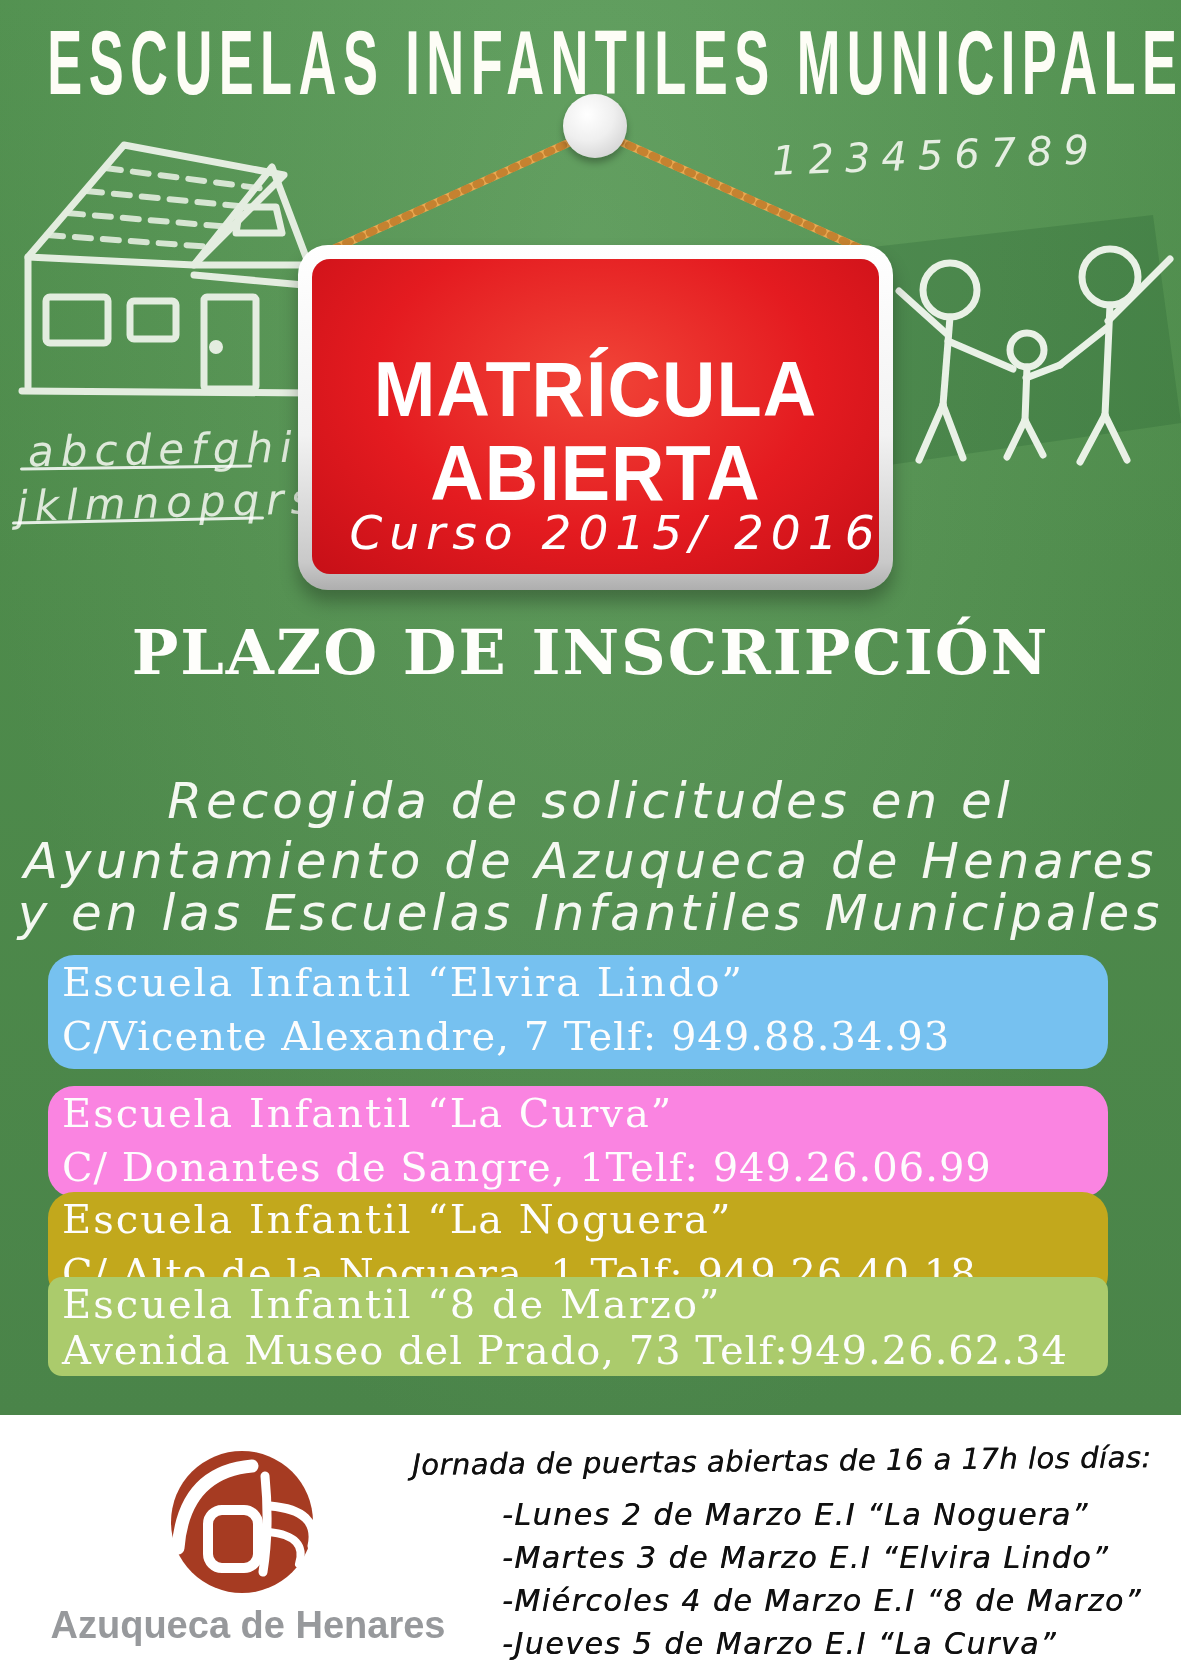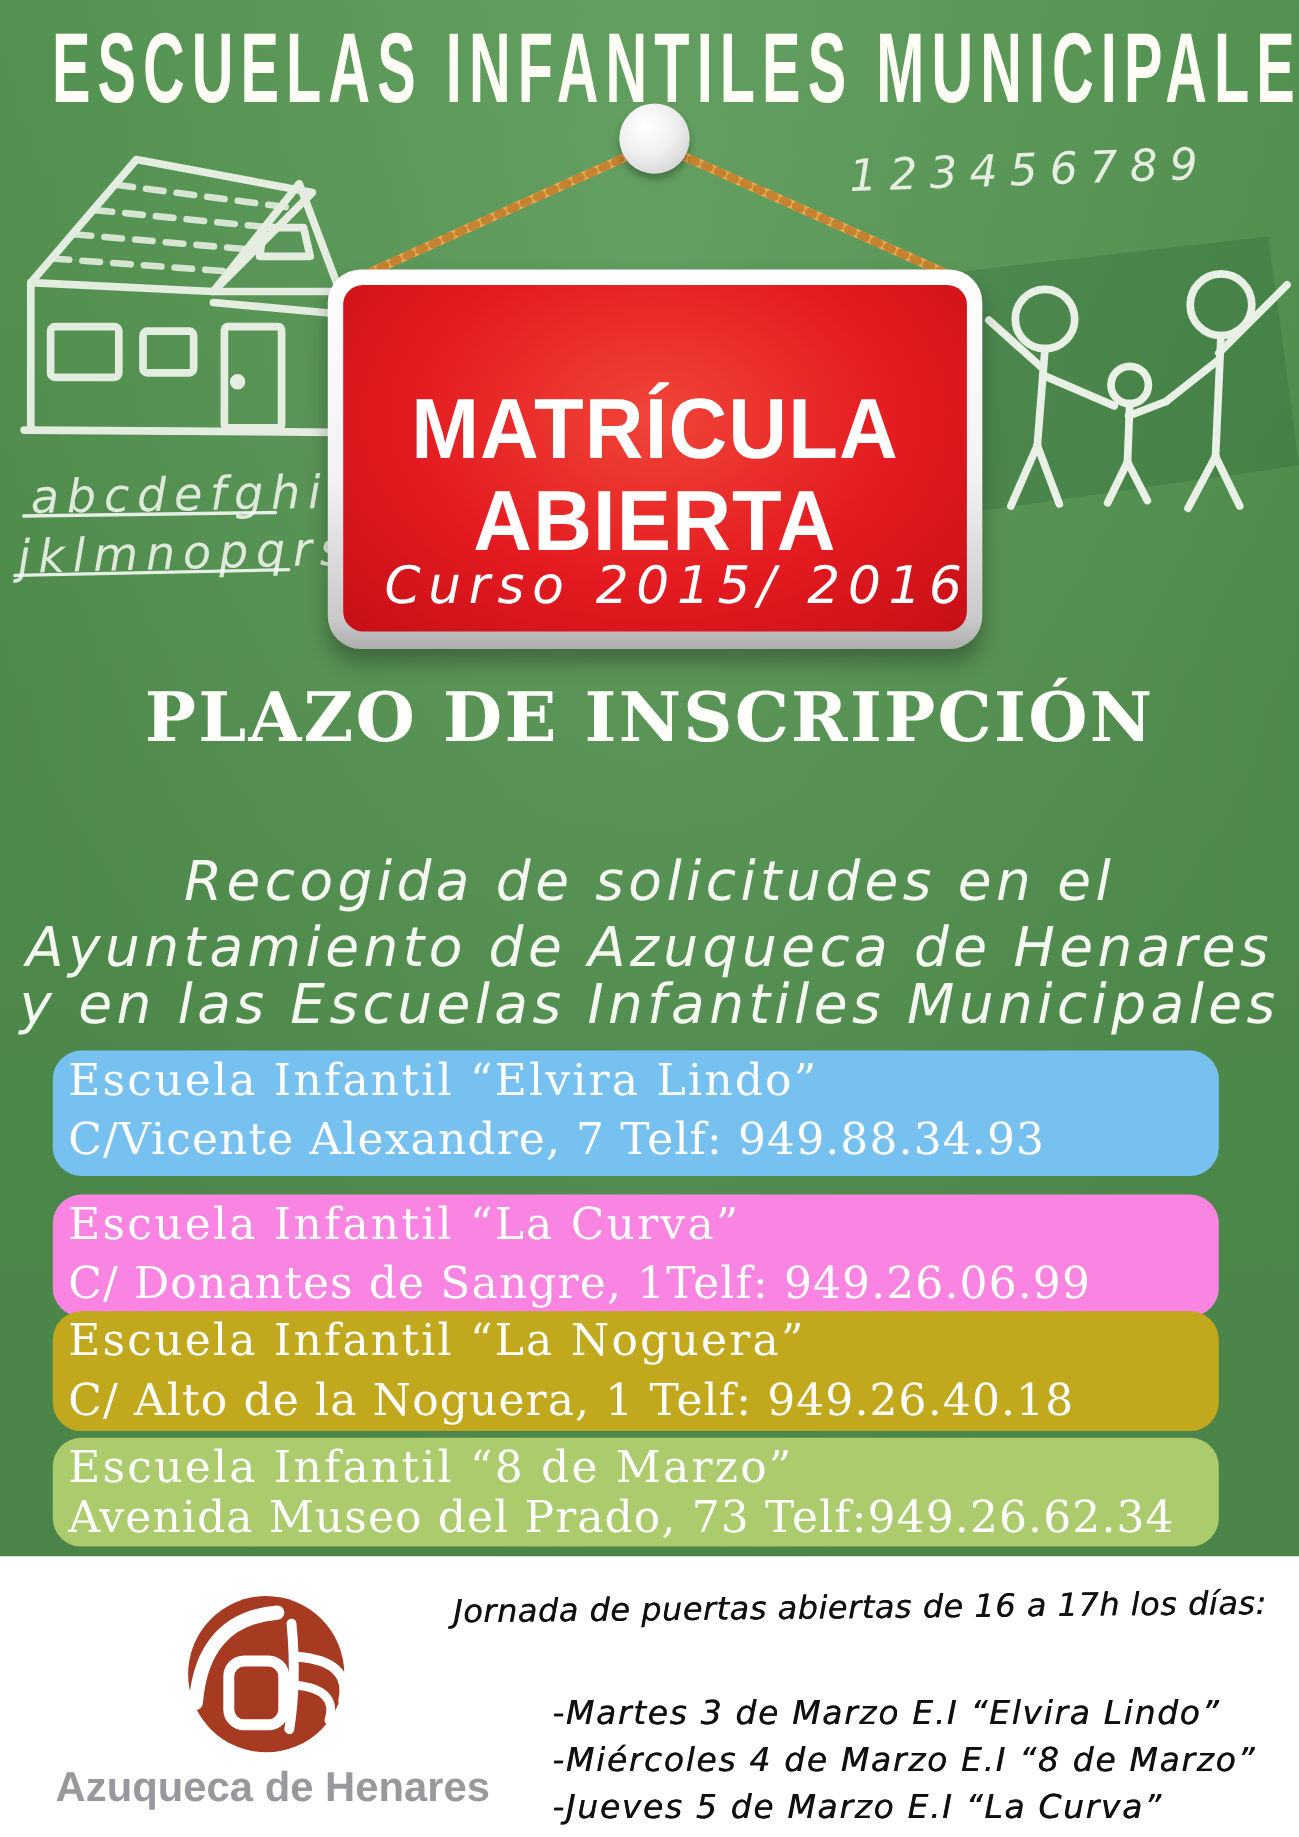--- a/index.html
+++ b/index.html
@@ -51,21 +51,21 @@
   .note2{top:832px;}
   .note3{top:884px;}
   
   .bar{position:absolute;left:48px;width:1060px;border-radius:26px;color:#fdfdfd;
        font-family:"DejaVu Serif",serif;}
   .bar .bname{position:absolute;left:14px;top:4px;font-size:40px;letter-spacing:2px;white-space:nowrap;}
   .bar .baddr{position:absolute;left:14px;top:58px;font-size:40px;letter-spacing:1px;white-space:nowrap;}
   .bar-blue {top:955px;height:114px;background:#76c1f0;}
   .bar-pink {top:1075px;height:111px;background:#fa84e1;margin-top:11px;}
   .bar-olive{top:1192px;height:109px;background:#c2a81c;}
-  .bar-lime {top:1307px;height:99px;background:#abcb6c;}
+  .bar-lime {top:1277px;height:99px;background:#abcb6c;border-radius:14px;}
   .bar-lime .baddr{top:50px;}
   
   .footer{position:absolute;left:0;top:1415px;width:1181px;height:255px;background:#ffffff;}
   .logo-text{position:absolute;left:48px;top:1604px;width:400px;text-align:center;
         color:#97999c;font-family:"Liberation Sans",sans-serif;font-weight:bold;font-size:38px;}
   .hand{position:absolute;color:#101010;font-family:"DejaVu Sans",sans-serif;font-style:italic;white-space:nowrap;
         text-shadow:0.4px 0 0 #101010;}
   .od-head{left:412px;top:1444px;font-size:29px;letter-spacing:0.5px;transform:rotate(-0.6deg);}
   .od-1{left:502px;top:1497px;font-size:30px;letter-spacing:1.5px;}
   .od-2{left:502px;top:1540px;font-size:30px;letter-spacing:1.5px;}
@@ -184,17 +184,18 @@
       <path d="M 28,98 Q 34,22 102,16" stroke-width="13"></path>
       <rect x="58" y="60" width="50" height="58" rx="14" stroke-width="10"></rect>
       <path d="M 115,26 Q 120,78 113,122" stroke-width="9"></path>
       <path d="M 120,56 Q 170,60 162,96" stroke-width="9"></path>
       <path d="M 119,82 Q 158,86 149,114" stroke-width="8"></path>
     </g>
   </svg>
   <div class="logo-text">Azuqueca de Henares</div>
 
   <div class="hand od-head">Jornada de puertas abiertas de 16 a 17h los días:</div>
+  <div class="hand od-1">-Lunes 2 de Marzo E.I “La Noguera”</div>
   <div class="hand od-2">-Martes 3 de Marzo E.I “Elvira Lindo”</div>
   <div class="hand od-3">-Miércoles 4 de Marzo E.I “8 de Marzo”</div>
   <div class="hand od-4">-Jueves 5 de Marzo E.I “La Curva”</div>
 
 </div>
 
 </body></html>

